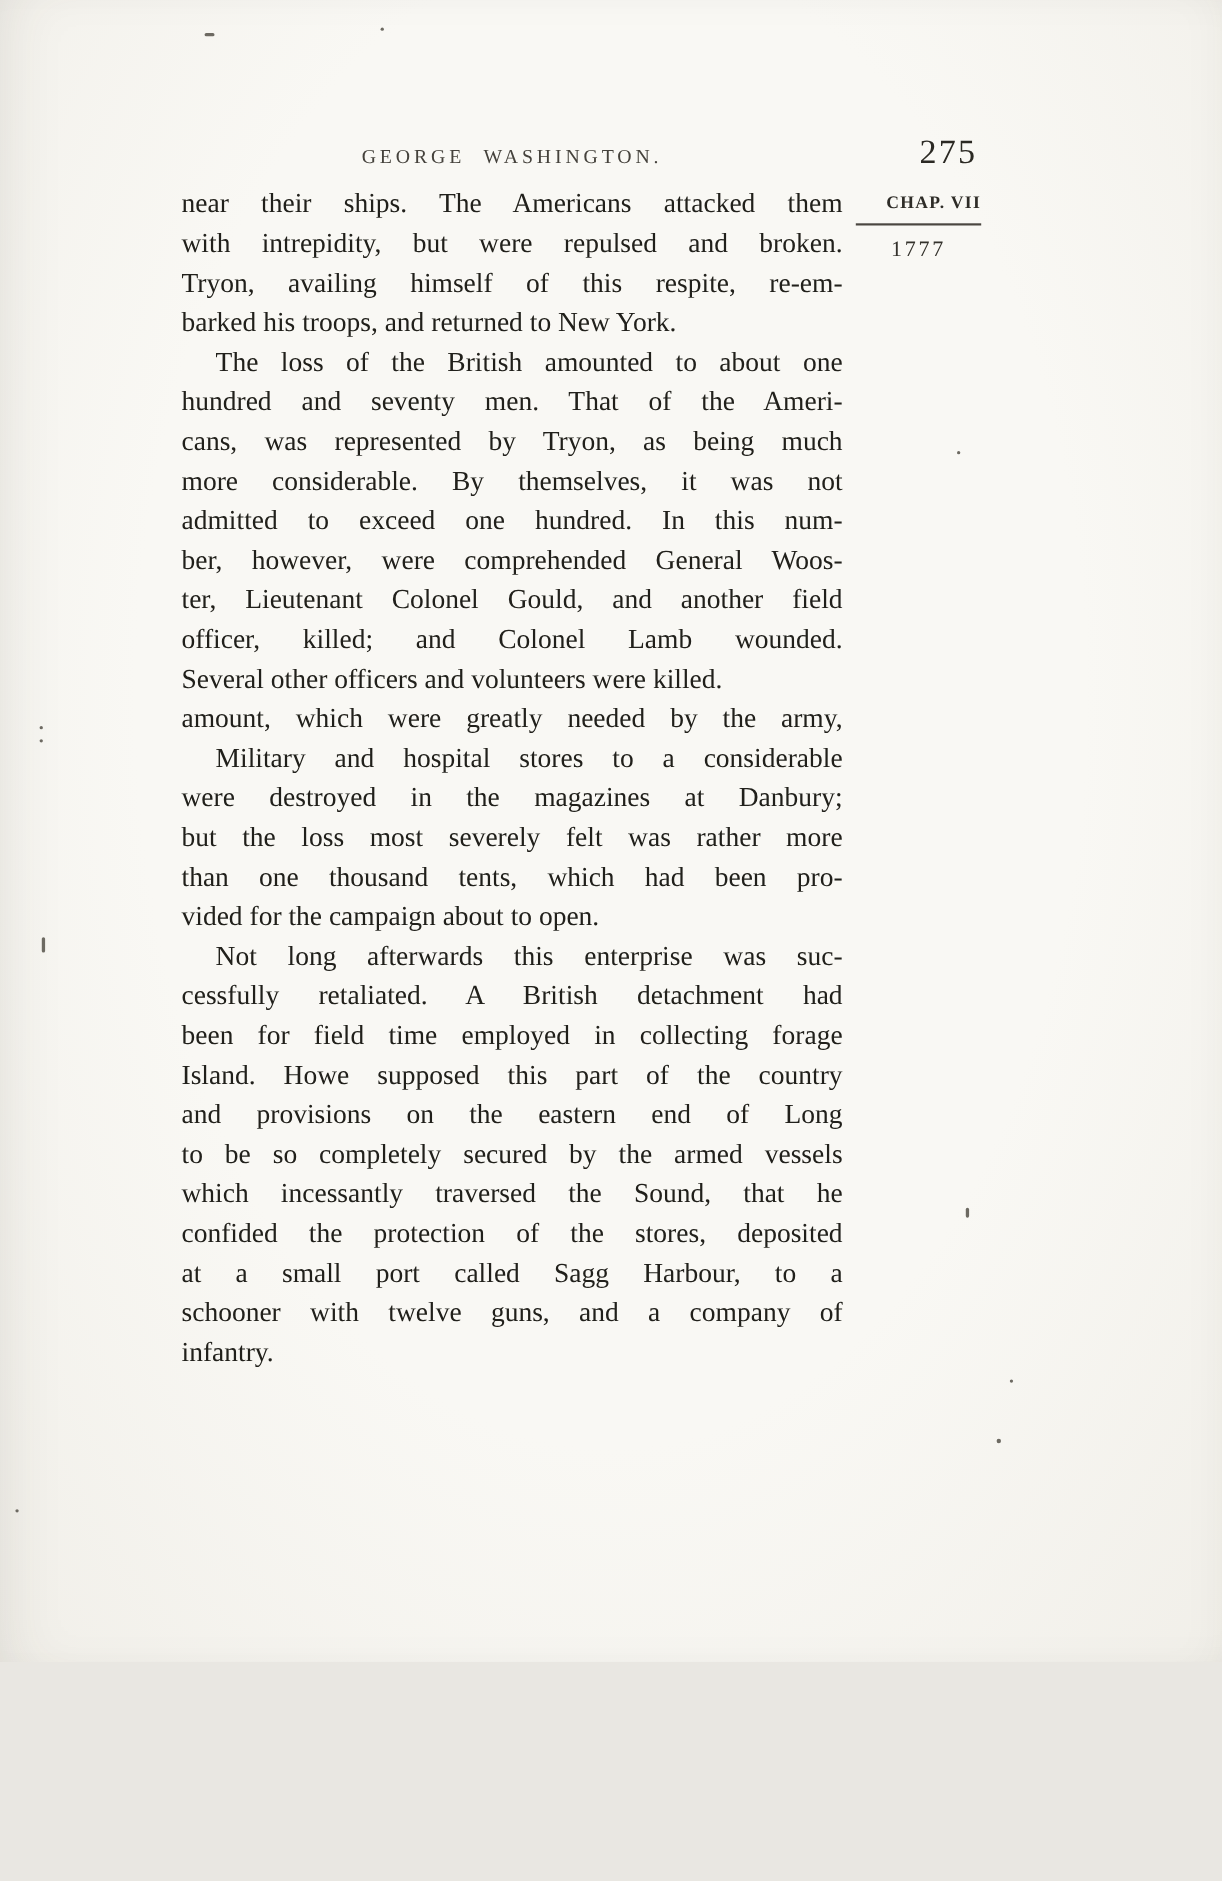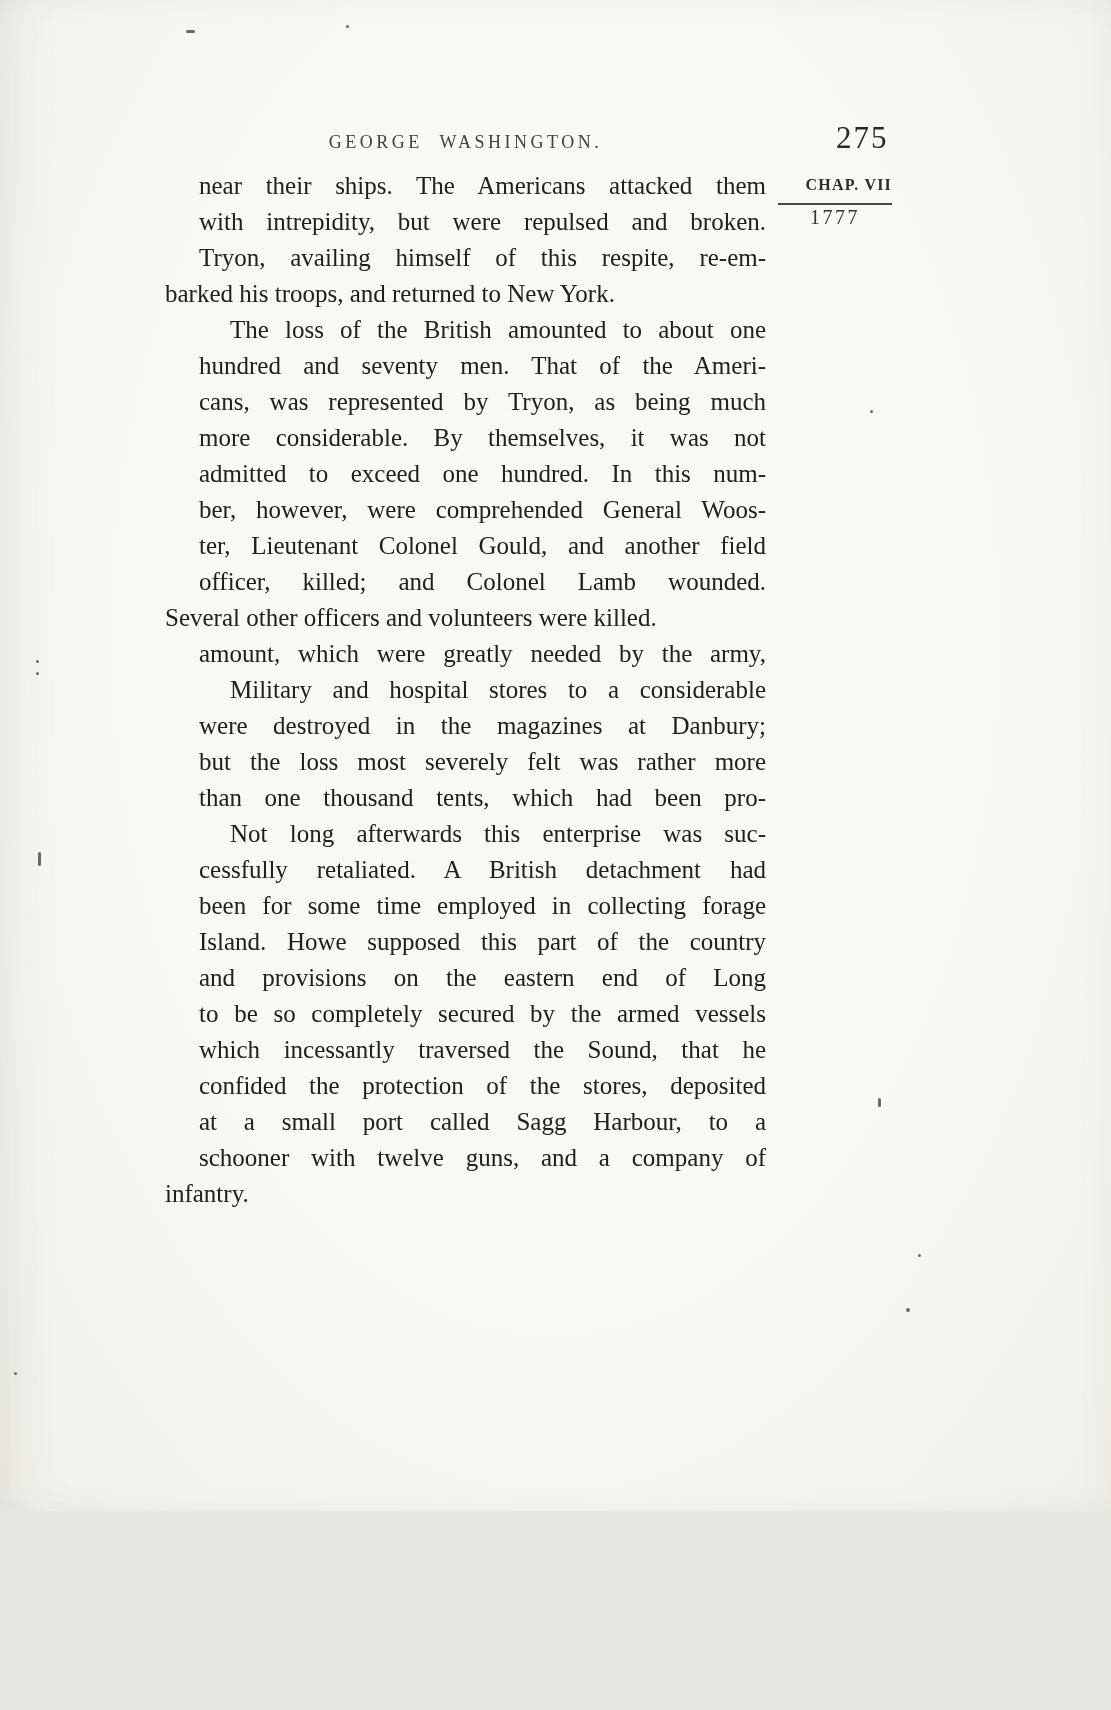--- a/index.html
+++ b/index.html
@@ -27,28 +27,28 @@
   }
   .margin-chap{
     font-weight:bold;font-size:16px;letter-spacing:1.2px;color:#2e2c27;
     text-align:right;padding-left:4px;white-space:nowrap;
   }
   .margin-rule{
     border:0;border-top:2.5px solid #4b4740;margin:9px 0 0 0;width:114px;height:0;
   }
   .margin-year{
     font-size:20px;letter-spacing:2.5px;color:#34322c;
-    text-align:center;margin-top:1px;font-family:Liberation Serif, serif;
+    text-align:center;margin-top:11px;font-family:Liberation Serif, serif;
   }
   .text-block{
     position:absolute;left:165px;top:168px;width:601px;
     font-size:25px;line-height:36px;color:#21201b;
   }
   .line{height:36px;overflow:visible;}
-  .line.j{text-align:justify;text-align-last:justify;margin-left:34px;}
+  .line.j{text-align:justify;text-align-last:justify;}
   .line.ind{text-indent:31px;}
   .speck{position:absolute;background:#6d6a62;border-radius:50%;}
   .bottom-shadow{position:absolute;left:0;top:1580px;width:1111px;height:130px;}
 </style>
 </head>
 <body>
 
 <div class="page">
 
   <div class="running-head">GEORGE WASHINGTON.</div>
@@ -73,23 +73,24 @@
       <div class="line j">admitted to exceed one hundred.  In this num-</div>
       <div class="line j">ber, however, were comprehended General Woos-</div>
       <div class="line j">ter, Lieutenant Colonel Gould, and another field</div>
       <div class="line j">officer, killed; and Colonel Lamb wounded.</div>
       <div class="line">Several other officers and volunteers were killed.</div>
       <div class="line j">amount, which were greatly needed by the army,</div>
       <div class="line j ind">Military and hospital stores to a considerable</div>
       <div class="line j">were destroyed in the magazines at Danbury;</div>
       <div class="line j">but the loss most severely felt was rather more</div>
       <div class="line j">than one thousand tents, which had been pro-</div>
+      <div class="line">vided for the campaign about to open.</div>
       <div class="line j ind">Not long afterwards this enterprise was suc-</div>
       <div class="line j">cessfully retaliated.  A British detachment had</div>
-      <div class="line j">been for some time employed in collecting forage</div>
+      <div class="line j">been for field time employed in collecting forage</div>
       <div class="line j">Island.  Howe supposed this part of the country</div>
       <div class="line j">and provisions on the eastern end of Long</div>
       <div class="line j">to be so completely secured by the armed vessels</div>
       <div class="line j">which incessantly traversed the Sound, that he</div>
       <div class="line j">confided the protection of the stores, deposited</div>
       <div class="line j">at a small port called Sagg Harbour, to a</div>
       <div class="line j">schooner with twelve guns, and a company of</div>
       <div class="line">infantry.</div>
     </div>
 

